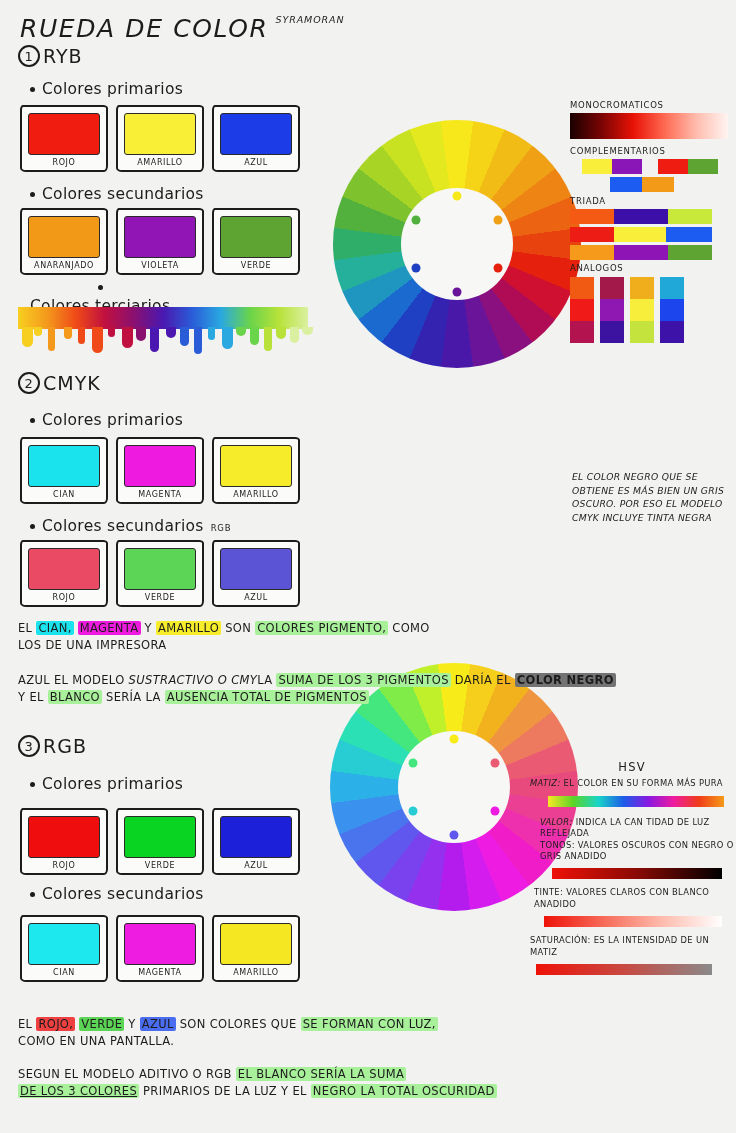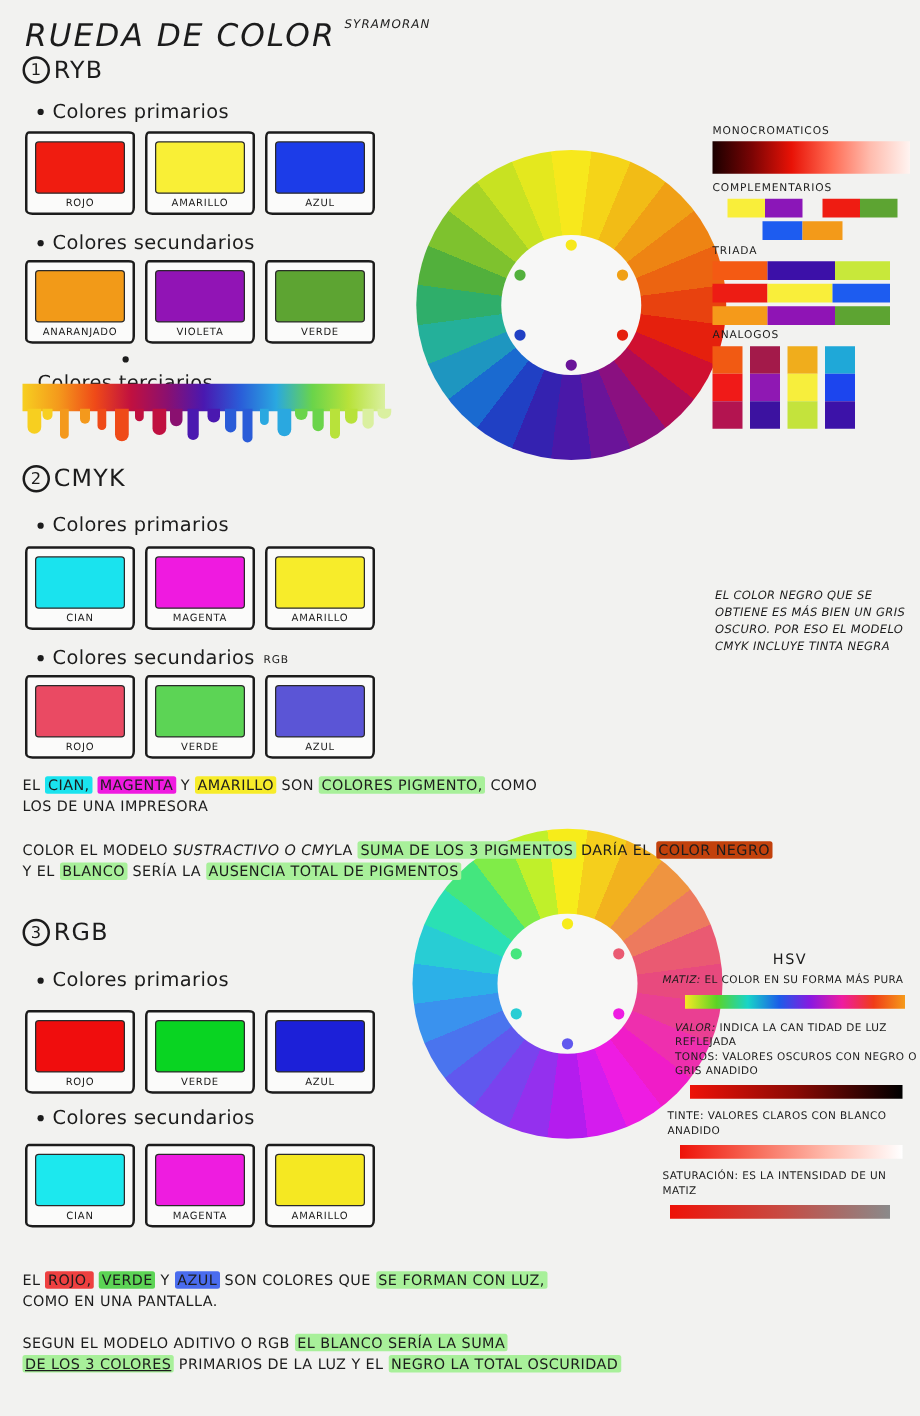--- a/index.html
+++ b/index.html
@@ -290,21 +290,21 @@
       <div class="marker" style="background: rgb(238, 28, 226); left: 165.344px; top: 147.87px;"></div>
       <div class="marker" style="background: rgb(96, 88, 238); left: 124px; top: 171.74px;"></div>
       <div class="marker" style="background: rgb(40, 205, 212); left: 82.6559px; top: 147.87px;"></div>
       <div class="marker" style="background: rgb(68, 230, 126); left: 82.6559px; top: 100.13px;"></div>
     </div>
 
   <div class="abs hand note" style="left:572px; top:470px; width:160px;">EL COLOR NEGRO QUE SE OBTIENE ES MÁS BIEN UN GRIS OSCURO. POR ESO EL MODELO CMYK INCLUYE TINTA NEGRA</div>
 
   <div class="abs hand para" style="left:18px; top:620px; width:420px;" id="p-cmyk1"><span>EL </span><span class="hl" style="background: rgb(26, 227, 238);">CIAN,</span><span> </span><span class="hl" style="background: rgb(239, 26, 224);">MAGENTA</span><span> Y </span><span class="hl" style="background: rgb(247, 236, 42);">AMARILLO</span><span> SON </span><span class="hl" style="background: rgb(168, 240, 154);">COLORES PIGMENTO,</span><span> COMO LOS DE UNA IMPRESORA</span></div>
   <div class="abs hand para" style="left:18px; top:672px; width:700px;" id="p-cmyk2">
-      <div id="p-cmyk2-l1"><span>COLOR EL MODELO </span><span style="font-style: italic;">SUSTRACTIVO O CMY</span><span>LA </span><span class="hl" style="background: rgb(168, 240, 154);">SUMA DE LOS 3 PIGMENTOS</span><span> DARÍA EL </span><span class="hl" style="background: #c2410c;">COLOR NEGRO</span></div>
+      <div id="p-cmyk2-l1"><span>AZUL EL MODELO </span><span style="font-style: italic;">SUSTRACTIVO O CMY</span><span>LA </span><span class="hl" style="background: rgb(168, 240, 154);">SUMA DE LOS 3 PIGMENTOS</span><span> DARÍA EL </span><span class="hl" style="background: #737373; font-weight: bold;">COLOR NEGRO</span></div>
       <div id="p-cmyk2-l2"><span>Y EL </span><span class="hl" style="background: rgb(168, 240, 154);">BLANCO</span><span> SERÍA LA </span><span class="hl" style="background: rgb(168, 240, 154);">AUSENCIA TOTAL DE PIGMENTOS</span></div>
     </div>
 
   <div class="abs sec-row hand" style="left:18px; top:735px;">
     <span class="num-circle">3</span>
     <span class="sechead">RGB</span>
   </div>
 
   <div class="abs bl hand" style="left:30px; top:775px;">
     <span class="dot"></span>

